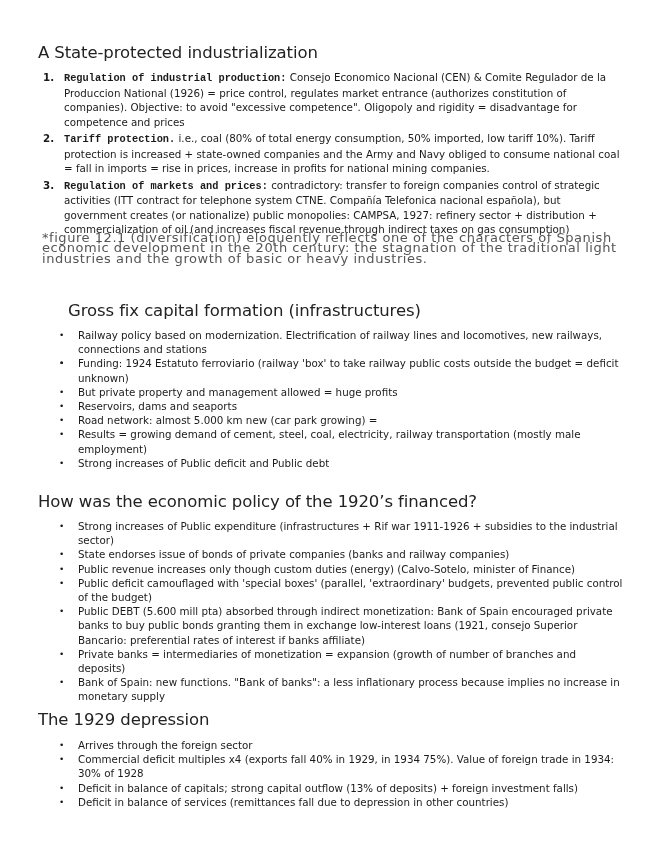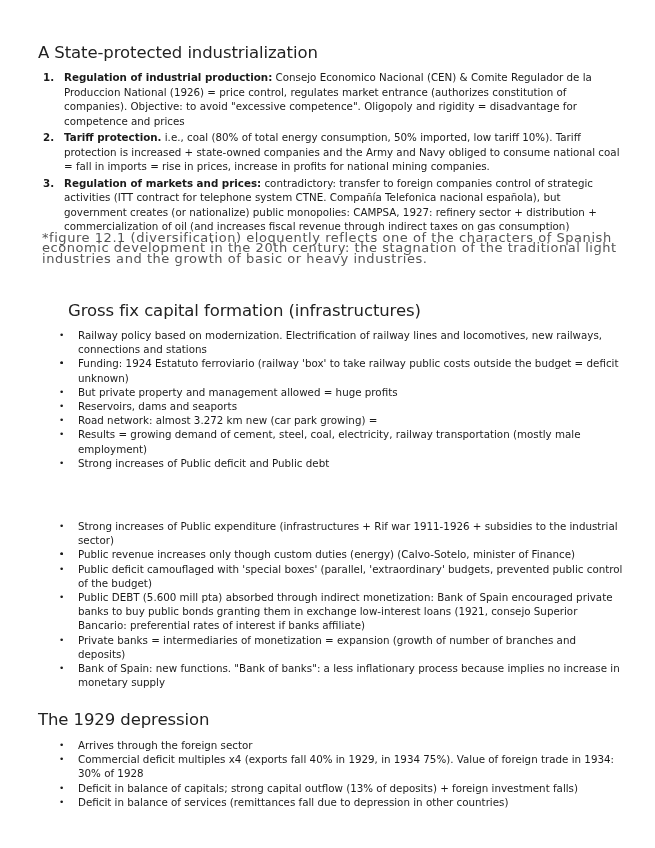--- a/index.html
+++ b/index.html
@@ -48,20 +48,21 @@
       color: #1a1a1a;
     }
     .olist .num {
       position: absolute;
       left: 3px;
       top: 0;
       font-weight: bold;
     }
     .olist .lead {
       font-weight: bold;
+      font-family: Liberation Mono, monospace;
     }
     .note {
       position: absolute;
       left: 38px;
       width: 585px;
       font-size: 13px;
       line-height: 10.4px;
       color: #555;
       letter-spacing: 0.55px;
       margin: 4px;
@@ -113,29 +114,30 @@
   <p class="note" style="top:229px;">*figure 12.1 (diversification) eloquently reflects one of the characters of Spanish economic development in the 20th century: the stagnation of the traditional light industries and the growth of basic or heavy industries.</p>
 
   <h2 class="heading" style="top:301px;margin-left:30px;">Gross fix capital formation (infrastructures)</h2>
 
   <ul class="blist" style="top:328px;">
     <li class="item"><span class="bullet">•</span><span>Railway policy based on modernization. Electrification of railway lines and locomotives, new railways, connections and stations</span></li>
     <li class="item"><span class="bullet">•</span></li>
     <li class="item"><span class="bullet">•</span><span>Funding: 1924 Estatuto ferroviario (railway 'box' to take railway public costs outside the budget = deficit unknown)</span></li>
     <li class="item"><span class="bullet">•</span><span>But private property and management allowed = huge profits</span></li>
     <li class="item"><span class="bullet">•</span><span>Reservoirs, dams and seaports</span></li>
-    <li class="item"><span class="bullet">•</span><span>Road network: almost 3.272 km new (car park growing) =</span></li>
+    <li class="item"><span class="bullet">•</span><span>Road network: almost 5.000 km new (car park growing) =</span></li>
     <li class="item"><span class="bullet">•</span><span>Results = growing demand of cement, steel, coal, electricity, railway transportation (mostly male employment)</span></li>
     <li class="item"><span class="bullet">•</span><span>Strong increases of Public deficit and Public debt</span></li>
   </ul>
 
+  <h2 class="heading" style="top:492px;">How was the economic policy of the 1920’s financed?</h2>
 
   <ul class="blist" style="top:519px;">
     <li class="item"><span class="bullet">•</span><span>Strong increases of Public expenditure (infrastructures + Rif war 1911-1926 + subsidies to the industrial sector)</span></li>
-    <li class="item"><span class="bullet">•</span></li>
+    <li class="item"><span class="bullet">•</span><span>State endorses issue of bonds of private companies (banks and railway companies)</span></li>
     <li class="item"><span class="bullet">•</span><span>Public revenue increases only though custom duties (energy) (Calvo-Sotelo, minister of Finance)</span></li>
     <li class="item"><span class="bullet">•</span><span>Public deficit camouflaged with 'special boxes' (parallel, 'extraordinary' budgets, prevented public control of the budget)</span></li>
     <li class="item"><span class="bullet">•</span><span>Public DEBT (5.600 mill pta) absorbed through indirect monetization: Bank of Spain encouraged private banks to buy public bonds granting them in exchange low-interest loans (1921, consejo Superior Bancario: preferential rates of interest if banks affiliate)</span></li>
     <li class="item"><span class="bullet">•</span><span>Private banks = intermediaries of monetization = expansion (growth of number of branches and deposits)</span></li>
     <li class="item"><span class="bullet">•</span><span>Bank of Spain: new functions. "Bank of banks": a less inflationary process because implies no increase in monetary supply</span></li>
   </ul>
 
   <h2 class="heading" style="top:710px;">The 1929 depression</h2>
 
   <ul class="blist" style="top:738px;">

